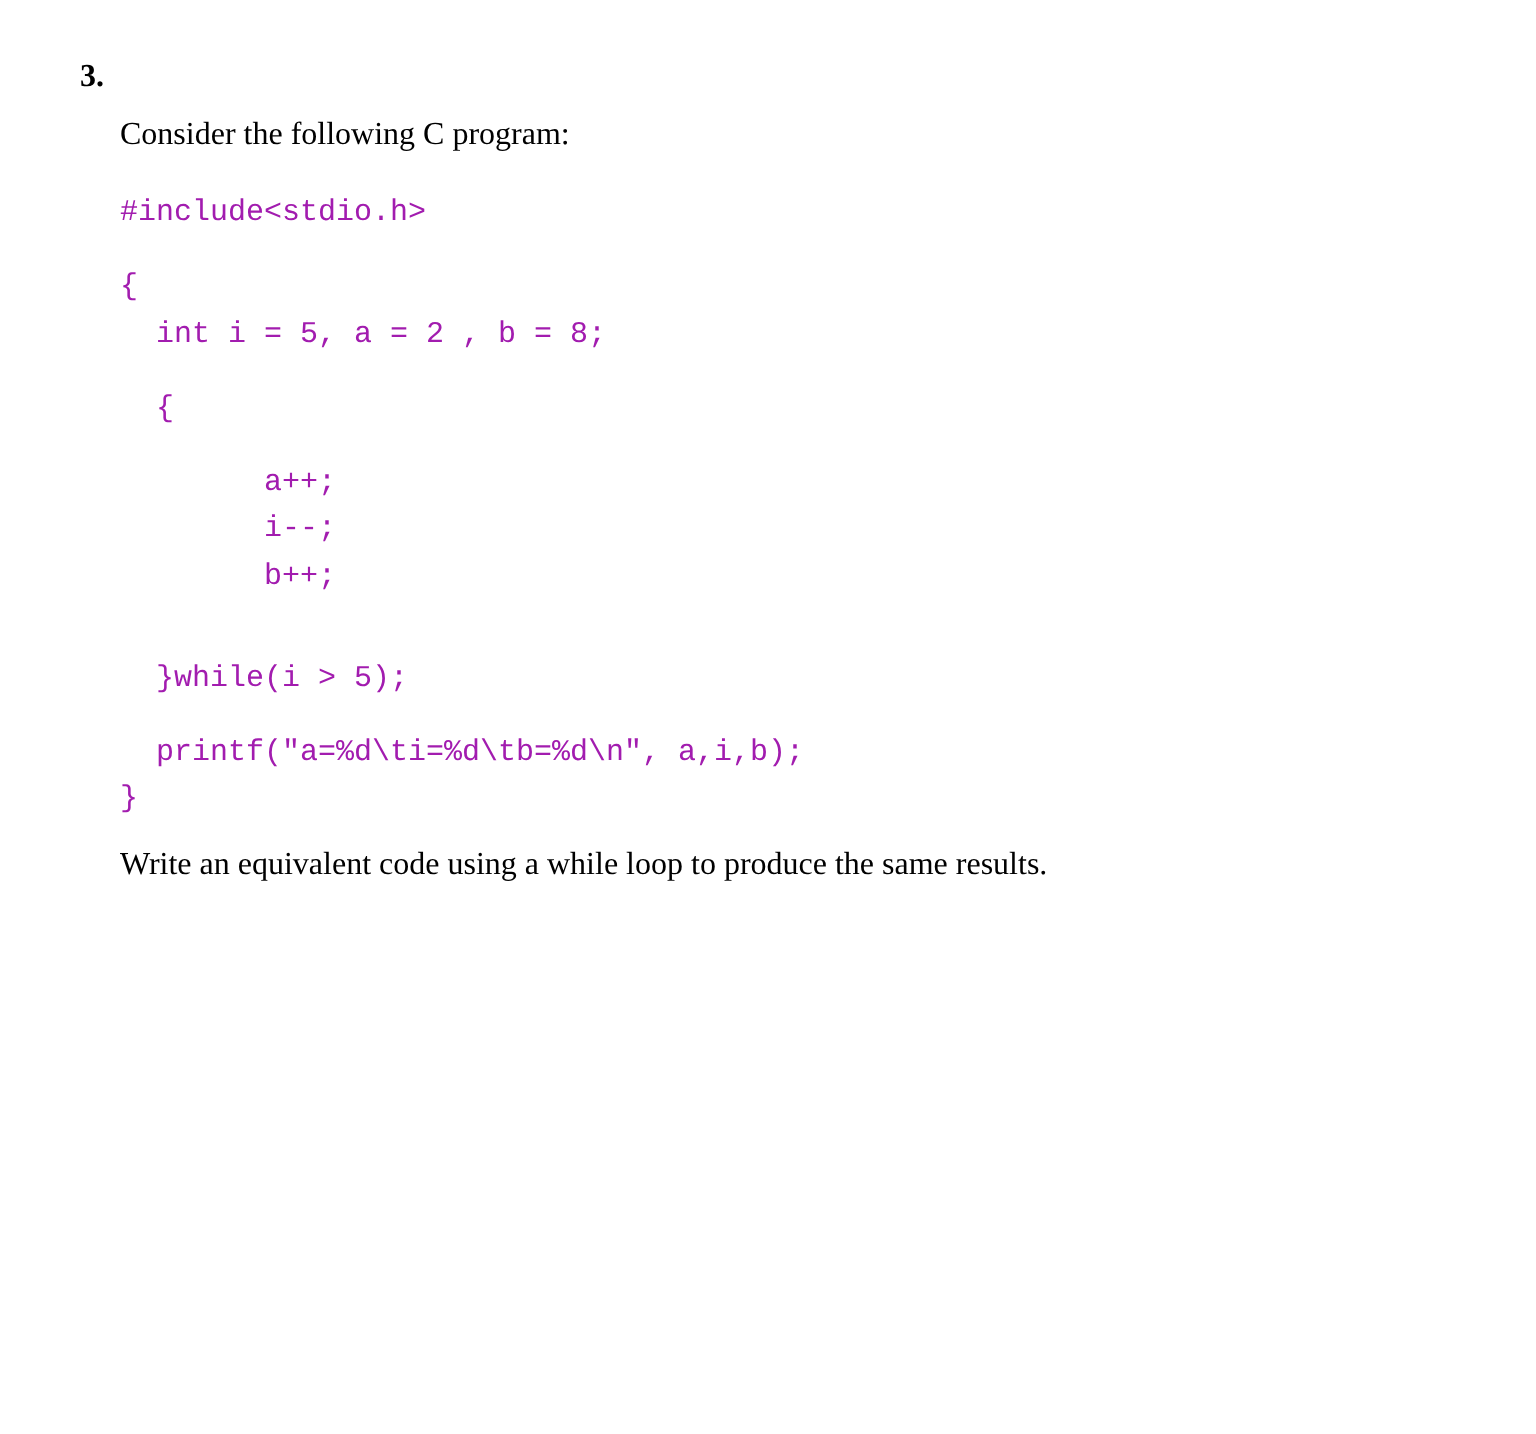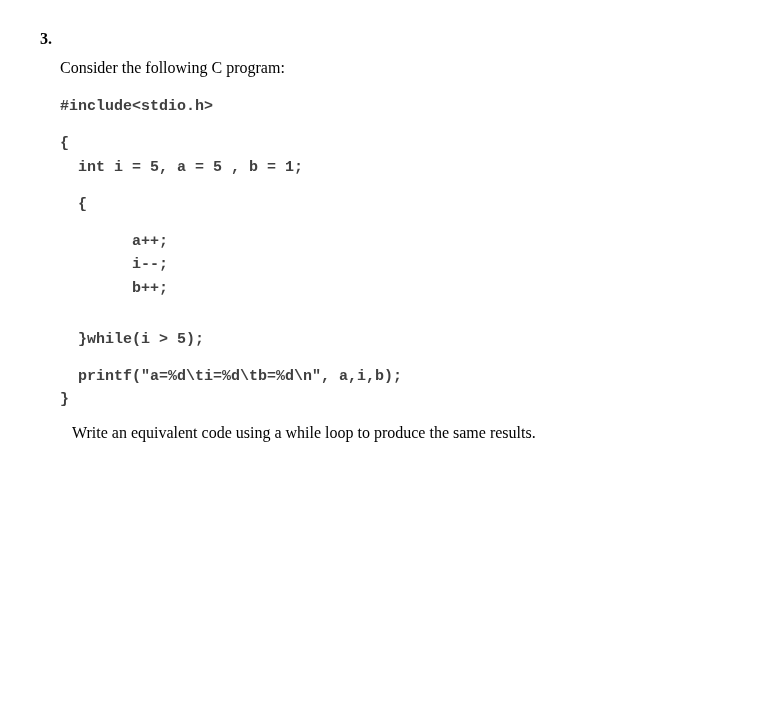--- a/index.html
+++ b/index.html
@@ -31,59 +31,58 @@
     }
 
     .question-text {
       font-size: 16px;
       margin-top: 29px;
     }
 
     .code-block {
       font-family: 'Courier New', Courier, monospace;
       font-size: 15px;
-      color: #404040;
+      color: #a21caf;
       line-height: 1.55;
       margin-left: 20px;
-      font-weight: bold;
     }
 
     .code-line {
       display: block;
       white-space: pre;
     }
 
     .blank-line {
       display: block;
       height: 14px;
     }
 
     .instruction-text {
       font-family: 'Times New Roman', Times, serif;
       font-size: 16px;
       margin-top: 12px;
-      margin-left: 32px;
+      margin-left: 20px;
       color: #000000;
     }
   </style>
 </head>
 <body>
 
 <div>
 
   <div class="question-header">
     <span class="question-number">3.</span>
     <span class="question-text">Consider the following C program:</span>
   </div>
 
   <div class="code-block">
     <span class="code-line">#include&lt;stdio.h&gt;</span>
     <span class="blank-line"></span>
     <span class="code-line">{</span>
-    <span class="code-line">  int i = 5, a = 5 , b = 1;</span>
+    <span class="code-line">  int i = 5, a = 2 , b = 8;</span>
     <span class="blank-line"></span>
     <span class="code-line">  {</span>
     <span class="blank-line"></span>
     <span class="code-line">        a++;</span>
     <span class="code-line">        i--;</span>
     <span class="code-line">        b++;</span>
     <span class="blank-line"></span>
     <span class="blank-line"></span>
     <span class="code-line">  }while(i &gt; 5);</span>
     <span class="blank-line"></span>

